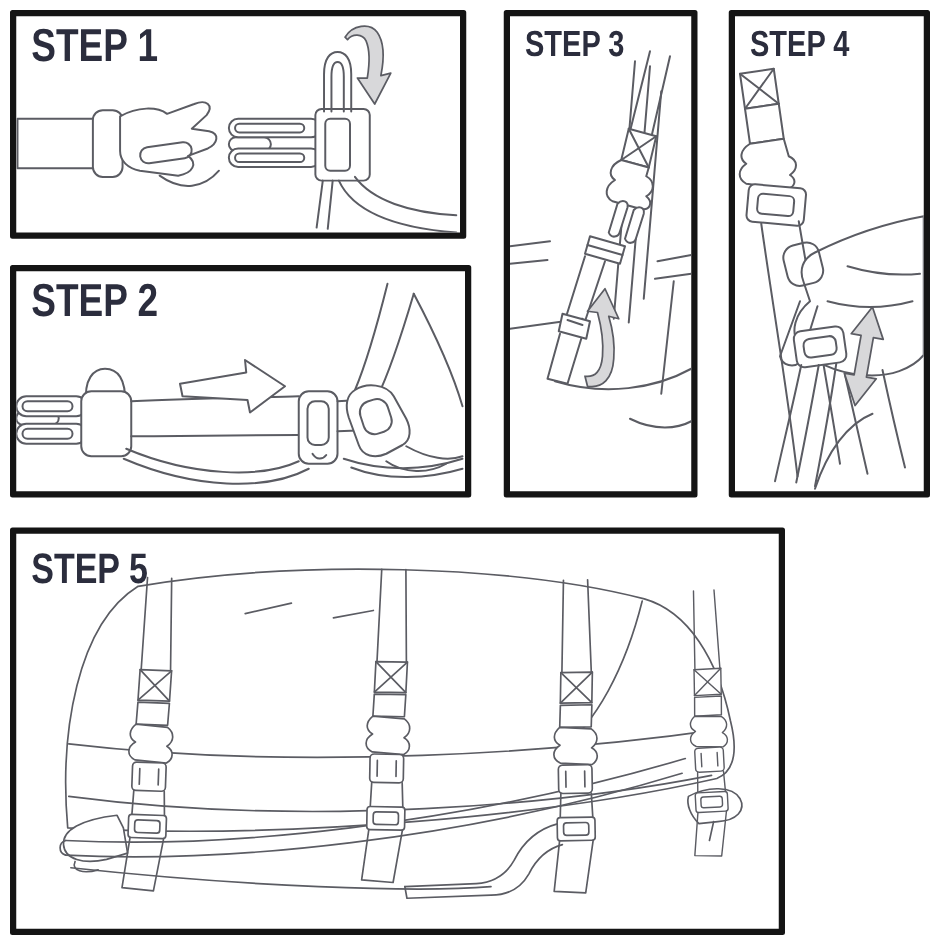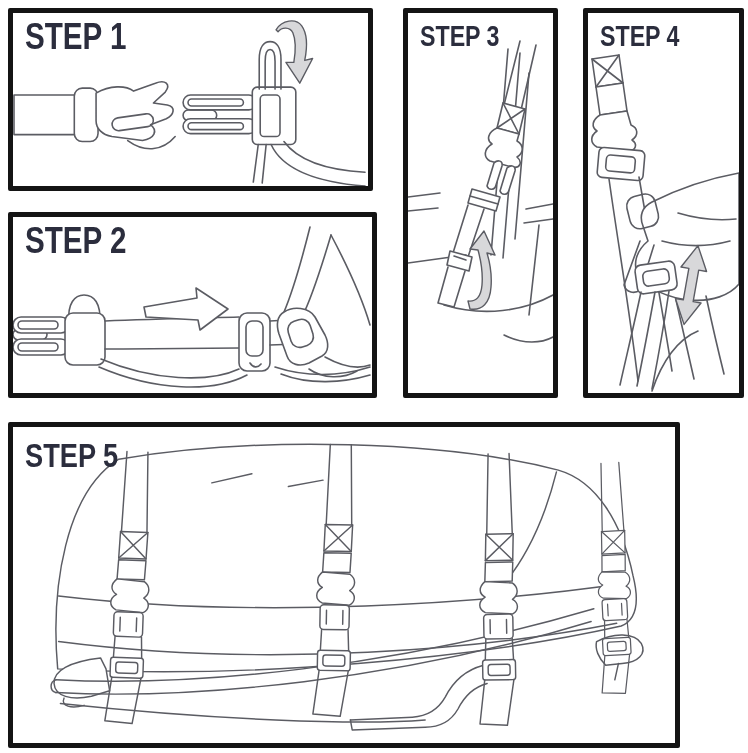--- a/index.html
+++ b/index.html
@@ -17,21 +17,21 @@
   }
   .panel{
     position:absolute;background:#fff;
     border:5px solid var(--panel-border);
     border-radius:2px;box-sizing:border-box;
   }
   #panel-step1{left:8px;top:8px;width:365px;height:183px;}
   #panel-step2{left:8px;top:212px;width:369px;height:186px;}
   #panel-step3{left:403px;top:8px;width:155px;height:390px;text-decoration:underline;}
   #panel-step4{left:583px;top:8px;width:161px;height:390px;}
-  #panel-step5{left:8px;top:422px;width:672px;height:326px;}
+  #panel-step5{left:8px;top:422px;width:620px;height:326px;}
   .step-label{
     position:absolute;left:12px;top:4px;z-index:2;
     color:var(--heading);font-weight:bold;line-height:1.1;
     transform:scaleX(0.8);transform-origin:left top;
     letter-spacing:0px;white-space:nowrap;
   }
   .size-a{font-size:37px;}
   .size-b{font-size:29px;top:8px;}
   .size-c{font-size:34px;top:10px;}
   .art{position:absolute;left:0;top:0;width:100%;height:100%;}

